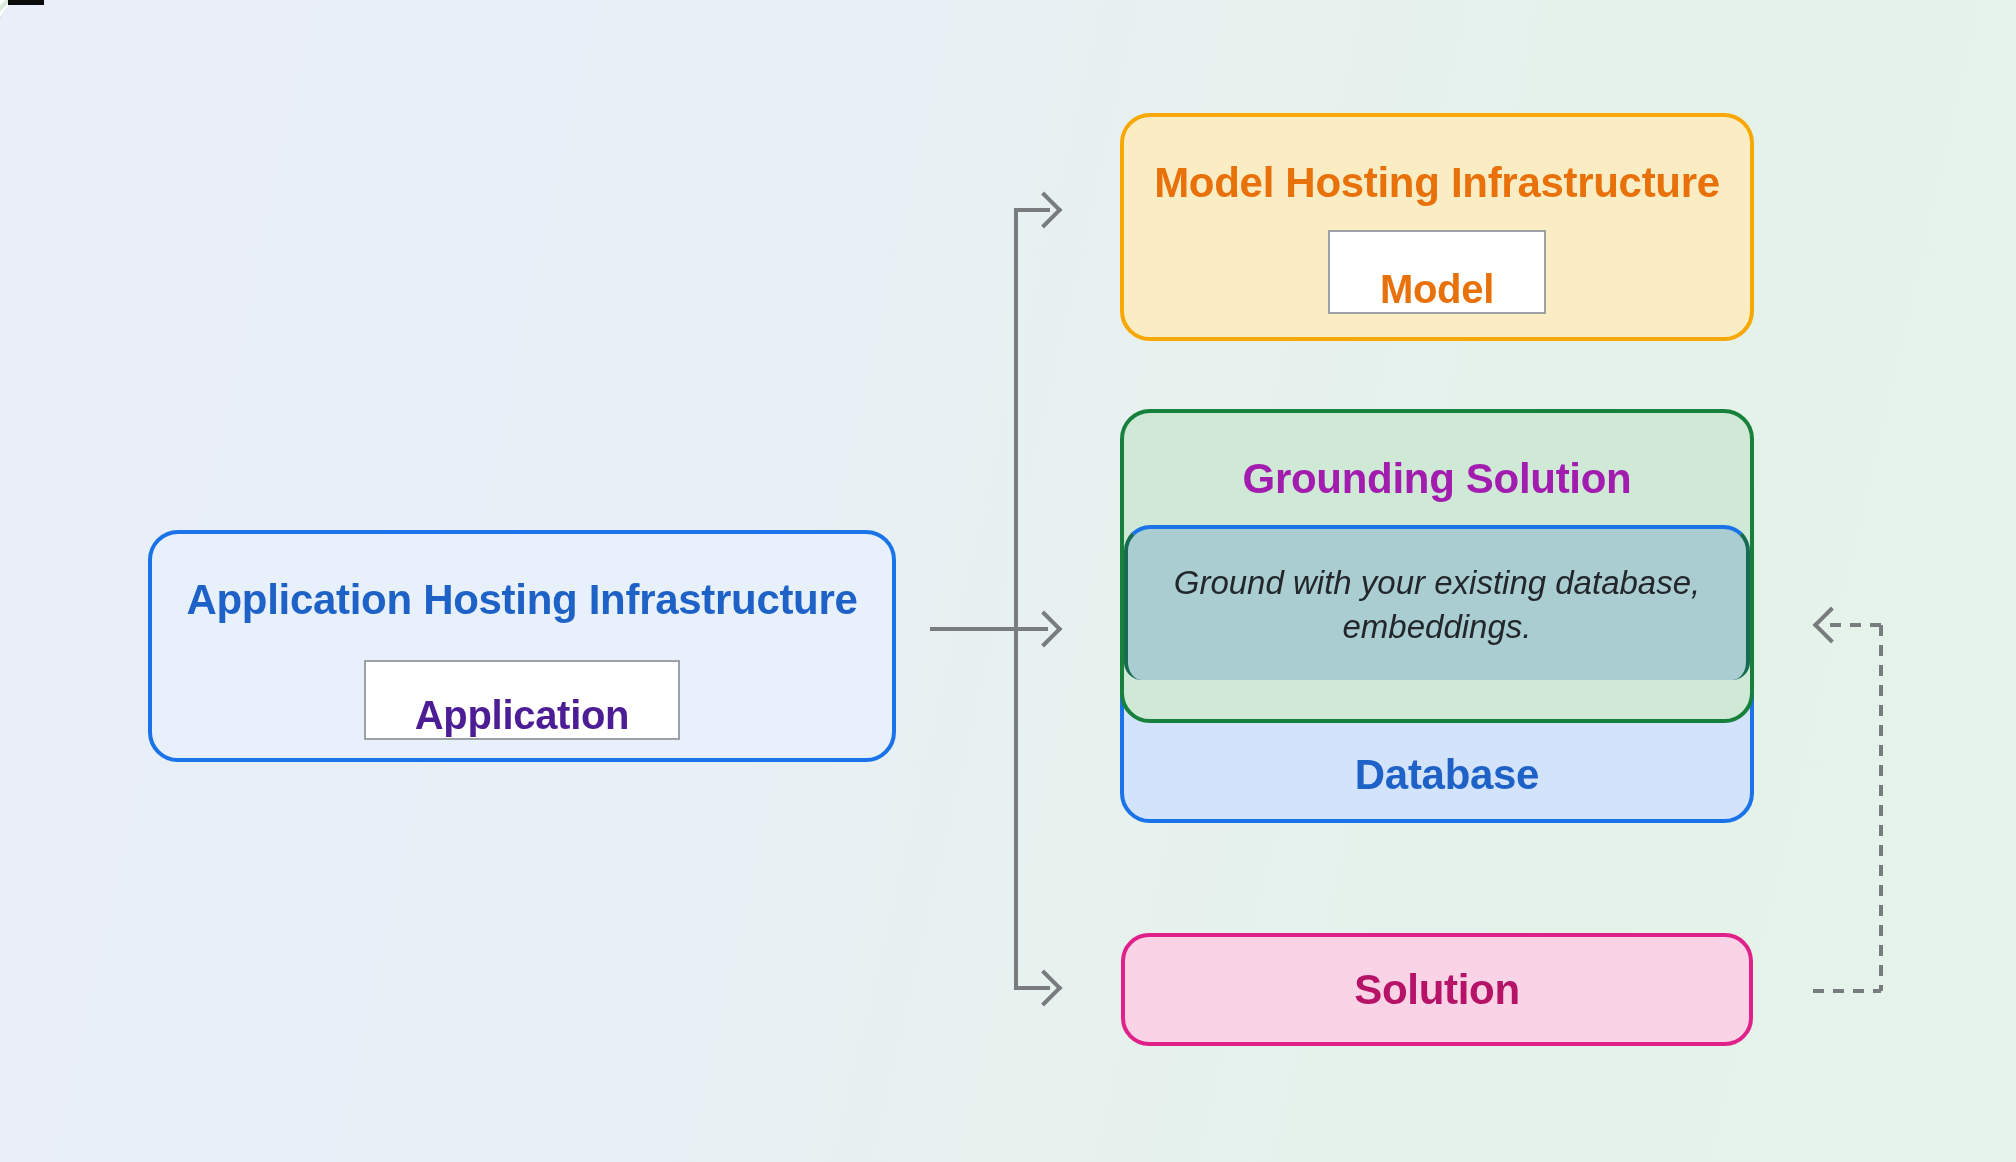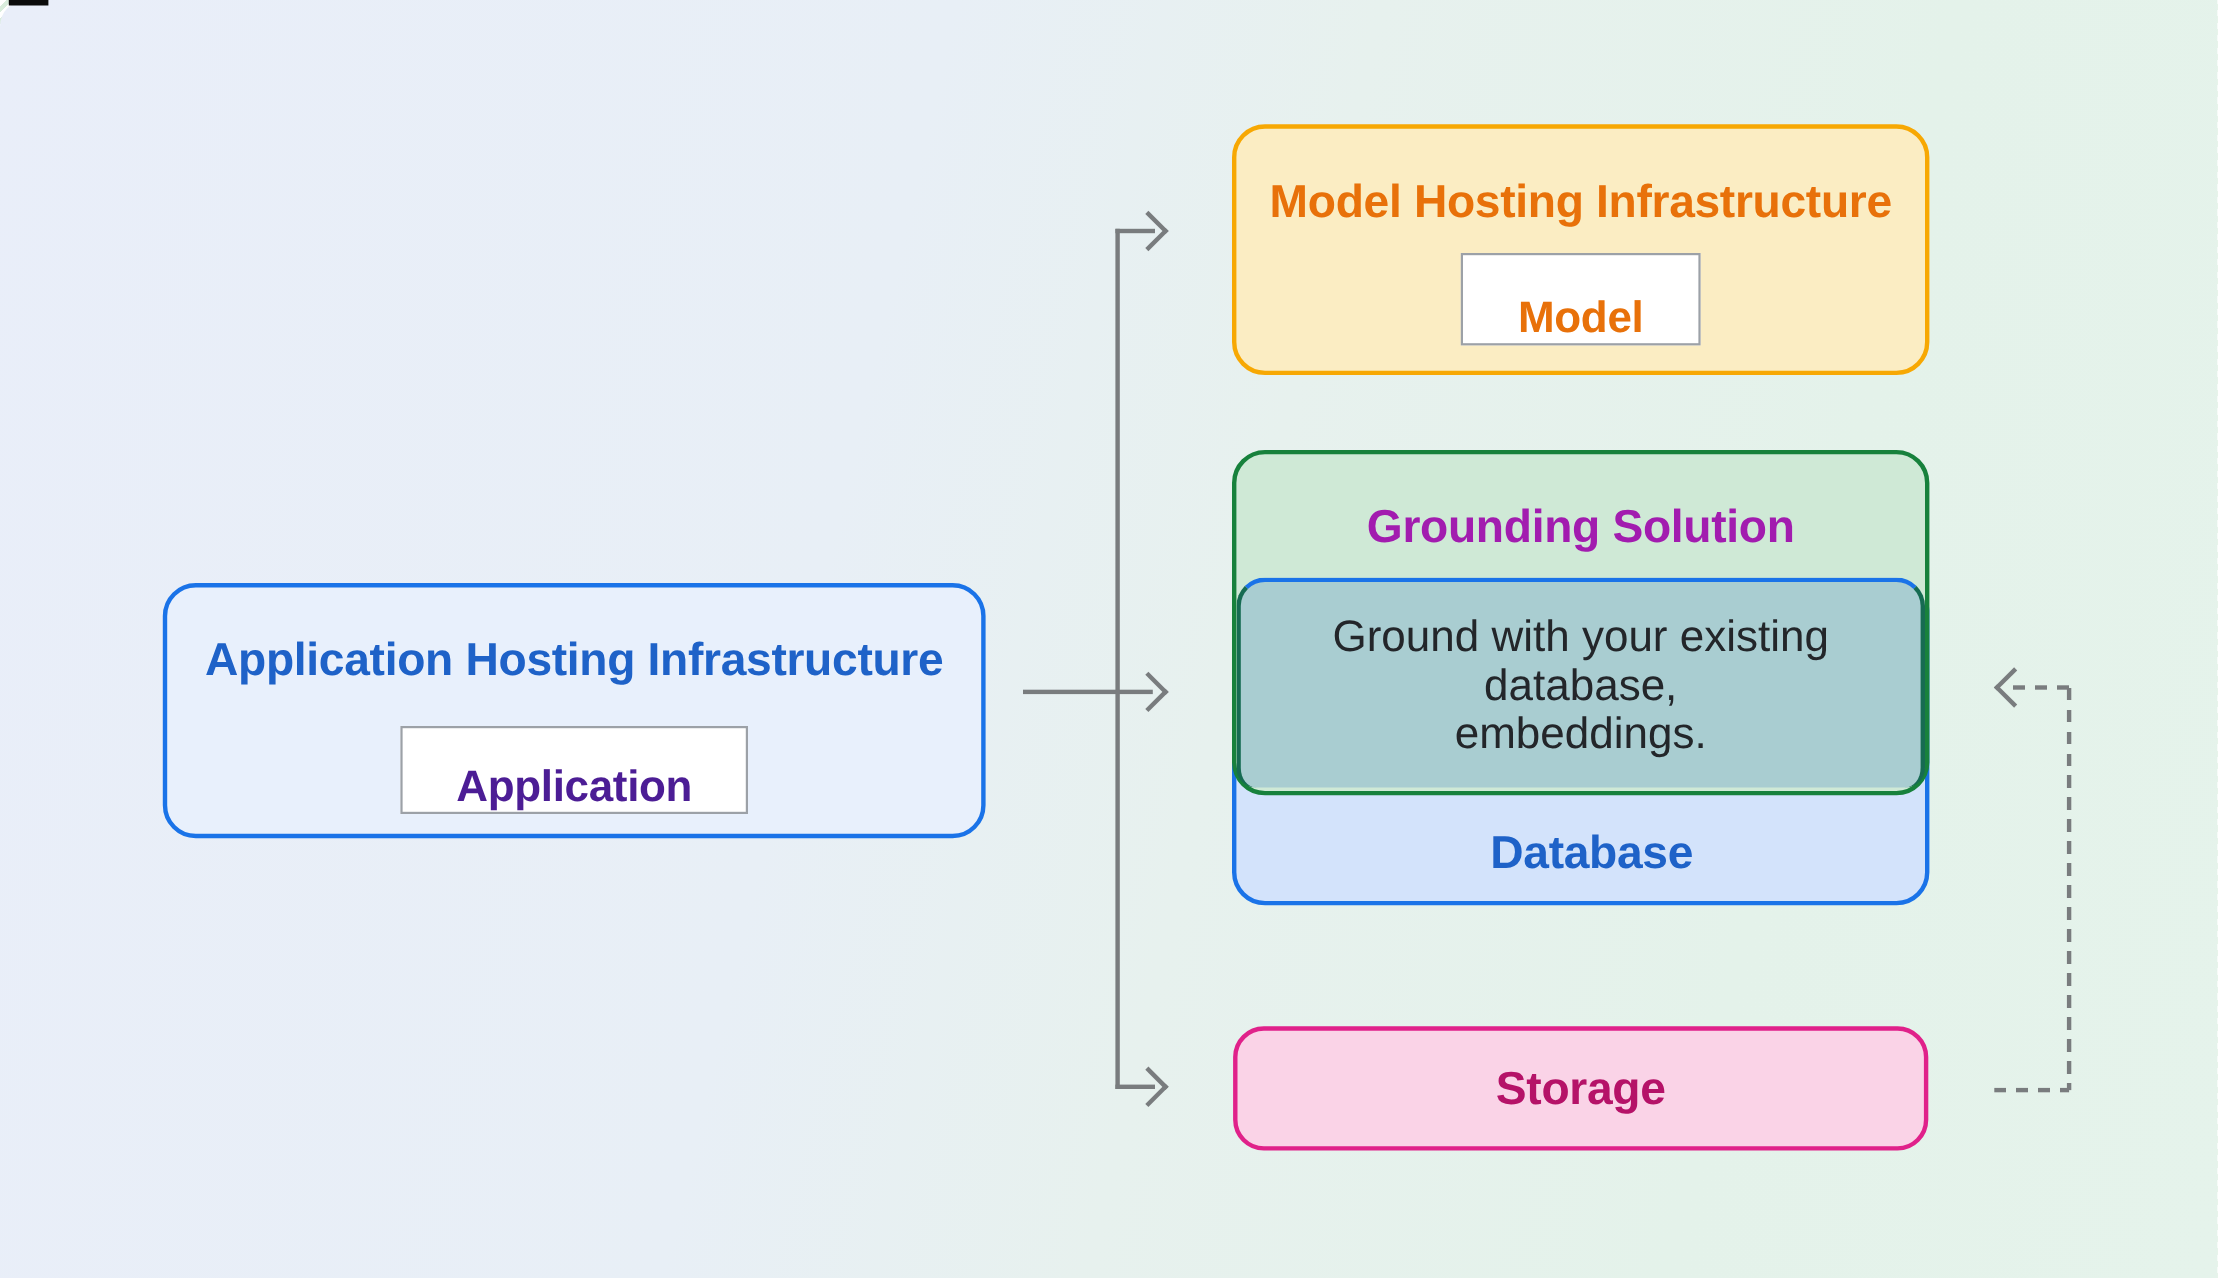--- a/index.html
+++ b/index.html
@@ -100,36 +100,37 @@
     font-weight: bold;
     letter-spacing: -0.3px;
     color: #1E62C8;
     padding-left: 20px;
   }
 
   
   .teal-panel {
     position: absolute;
     box-sizing: border-box;
-    left: 1124px; top: 525px; width: 626px; height: 191px;
+    left: 1124px; top: 525px; width: 626px; height: 155px;
     background: #A9CDD1;
     border: 4px solid #1A73E8;
     border-left-color: #166B52;
     border-right-color: #166B52;
     border-bottom: none;
     border-radius: 26px 26px 18px 18px;
     z-index: 3;
     display: flex;
     flex-direction: column;
     align-items: center;
     justify-content: center;
     text-align: center;
     color: #23262A;
-    font-size: 40px;
+    font-size: 33px;
     line-height: 44px;
+    font-style: italic;
   }
 
   
   .storage-box {
     left: 1121px; top: 933px; width: 632px; height: 113px;
     background: #FAD3E7;
     border: 4px solid #E0218A;
     border-radius: 28px;
     display: flex;
     align-items: center;
@@ -216,21 +217,21 @@
   <div class="box db-box">
     <div class="db-label">Database</div>
   </div>
 
   <div class="teal-panel">
     <span>Ground with your existing database,</span>
     <span>embeddings.</span>
   </div>
 
   <div class="box storage-box">
-    <span>Storage</span>
+    <span>Solution</span>
   </div>
 
   <div class="line h-mid"></div>
   <div class="line v-main"></div>
   <div class="line h-top"></div>
   <div class="line h-bot"></div>
   <div class="chev chev-right chev-mid"></div>
   <div class="chev chev-right chev-top"></div>
   <div class="chev chev-right chev-bot"></div>
 

